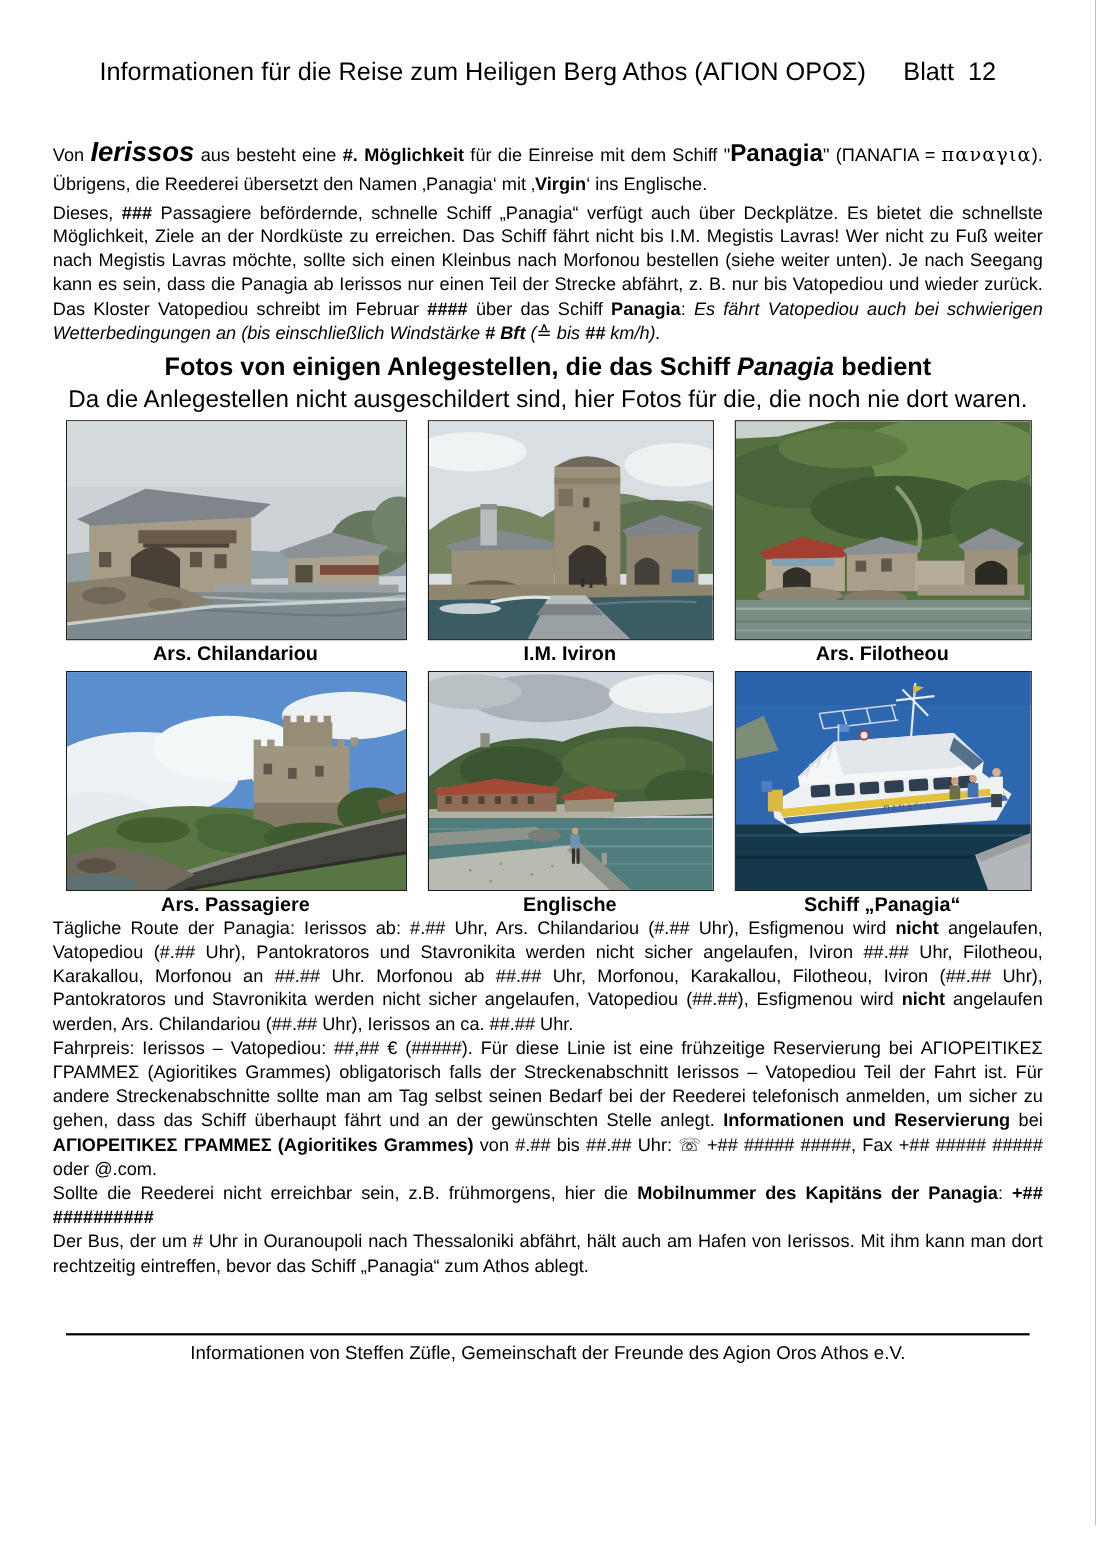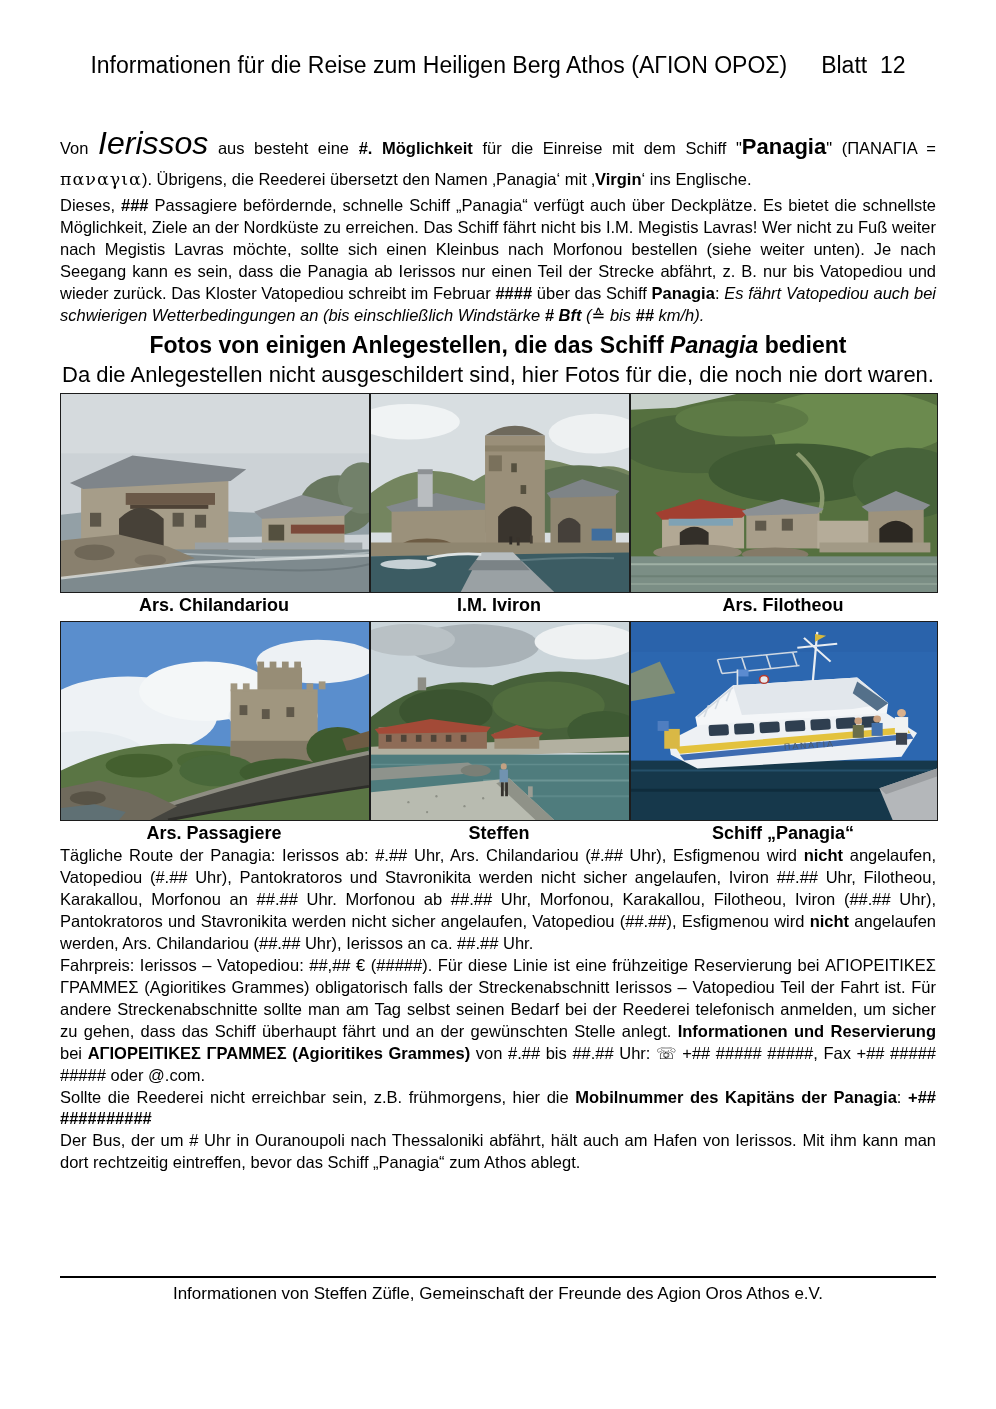--- a/index.html
+++ b/index.html
@@ -1,43 +1,43 @@
 <!DOCTYPE html>
 <html lang="de"><head>
 <meta charset="utf-8">
 <style>
   html,body{margin:0;padding:0;background:#888;}
   .page{position:relative;width:996px;height:1409px;margin:0 auto;background:#ffffff;
         font-family:"Liberation Sans","DejaVu Sans",sans-serif;color:#000;overflow:hidden;}
-  .content{padding:0 60px;}
+  .content{padding:0 48px;}
   
   .header{padding-top:50px;text-align:center;font-size:23px;line-height:1.32;}
   .sheet{margin-left:34px;white-space:pre;}
   
   .pt{margin:0;text-align:justify;font-size:16.5px;line-height:1.33;}
   .intro{margin-top:40px;line-height:1.45;}
   .ship{margin-top:3px;}
   .b{font-weight:bold;}
   .i{font-style:italic;}
   .bi{font-weight:bold;font-style:italic;}
-  .ierissos{font-weight:normal;font-style:italic;font-size:32px;}
+  .ierissos{font-weight:bold;font-style:italic;font-size:25px;}
   .panagia-big{font-weight:bold;font-size:22px;}
   .greek{font-family:"DejaVu Serif",serif;font-size:17.5px;letter-spacing:1px;}
   
   .photos-heading{margin:4px 0 0;text-align:center;font-size:23px;font-weight:bold;line-height:1.3;}
   .photos-subtitle{margin:0;text-align:center;font-size:22px;line-height:1.3;}
   .photo-row{display:flex;justify-content:space-between;width:876px;margin:4px auto 0;}
   figure.photo{margin:0;}
   figure.photo svg{display:block;border:1.6px solid #1c1c1c;background:#fff;}
-  .w1{width:308px;} .w2{width:258px;} .w3{width:306px;}
+  .w1{width:308px;} .w2{width:258px;} .w3{width:268px;}
   .cap{text-align:center;font-size:18px;font-weight:bold;line-height:24px;height:24px;}
   
   .route{}
   
-  .footer{position:absolute;left:60px;right:60px;top:1276px;border-top:2px solid #000;text-align:center;}
+  .footer{position:absolute;left:60px;right:60px;top:1212px;border-top:2px solid #000;text-align:center;}
   .credit{margin-top:6px;font-size:17px;}
   .links{margin-top:17px;display:flex;justify-content:center;gap:58px;font-size:18px;font-weight:bold;}
   .links a{color:#0000EE;text-decoration:underline;}
 </style>
 </head>
 <body>
 
 <div class="page">
   <div class="content">
 
@@ -233,21 +233,21 @@
             <circle cx="70" cy="176" r="1.2" fill="#8d9086"></circle>
             <circle cx="100" cy="186" r="1.2" fill="#8d9086"></circle>
             <circle cx="60" cy="192" r="1.2" fill="#8d9086"></circle>
             <circle cx="120" cy="178" r="1.2" fill="#8d9086"></circle>
           <circle cx="142" cy="146" r="3.2" fill="#c2a183"></circle>
           <rect x="137.5" y="149" width="9" height="13" fill="#7193b0"></rect>
           <rect x="139" y="162" width="3" height="14" fill="#35322e"></rect>
           <rect x="143.5" y="162" width="3" height="14" fill="#35322e"></rect>
           <rect x="168" y="166" width="5" height="11" fill="#9a9d94"></rect>
         </svg>
-        <figcaption class="cap">Steffen</figcaption>
+        <figcaption class="cap">Englische</figcaption>
       </figure>
 
       <figure class="photo w3">
         <svg width="100%" height="198" viewBox="0 0 276 200" preserveAspectRatio="none">
           <rect width="276" height="200" fill="#2c67b0"></rect>
           <rect width="276" height="30" fill="#2a63ab"></rect>
           <polygon points="0,52 26,40 40,72 0,80" fill="#7e8d77"></polygon>
           <rect y="140" width="276" height="60" fill="#16384b"></rect>
           <path d="M0,150 H276" stroke="#25506a" stroke-width="2"></path>
           <path d="M0,170 H276" stroke="#0f2c3c" stroke-width="3"></path>

